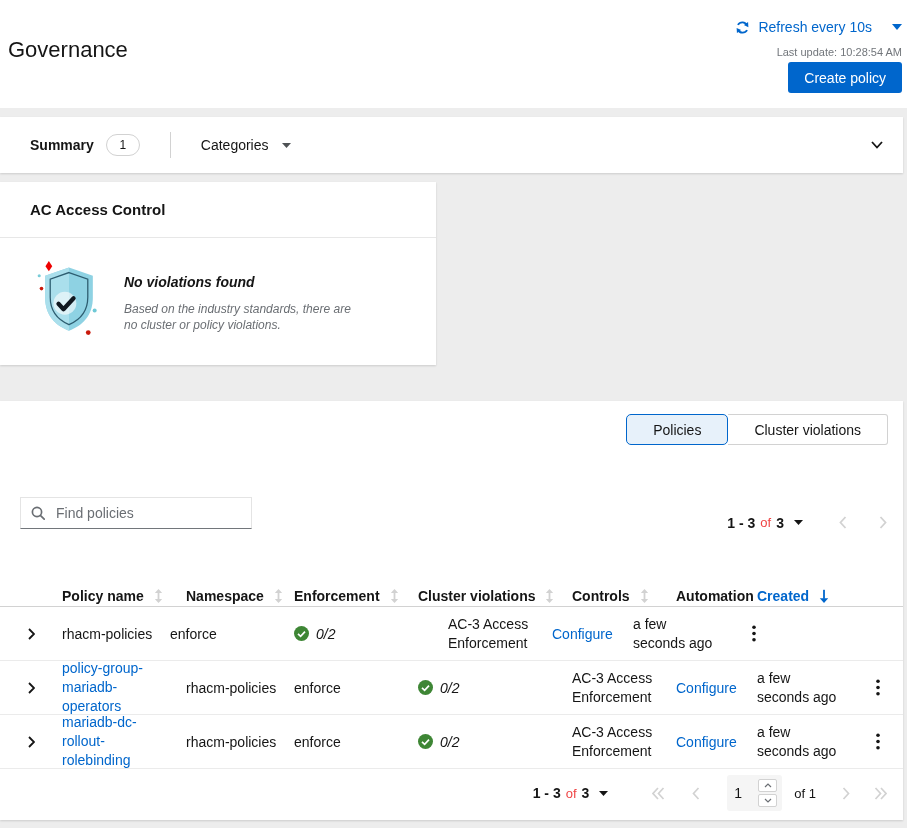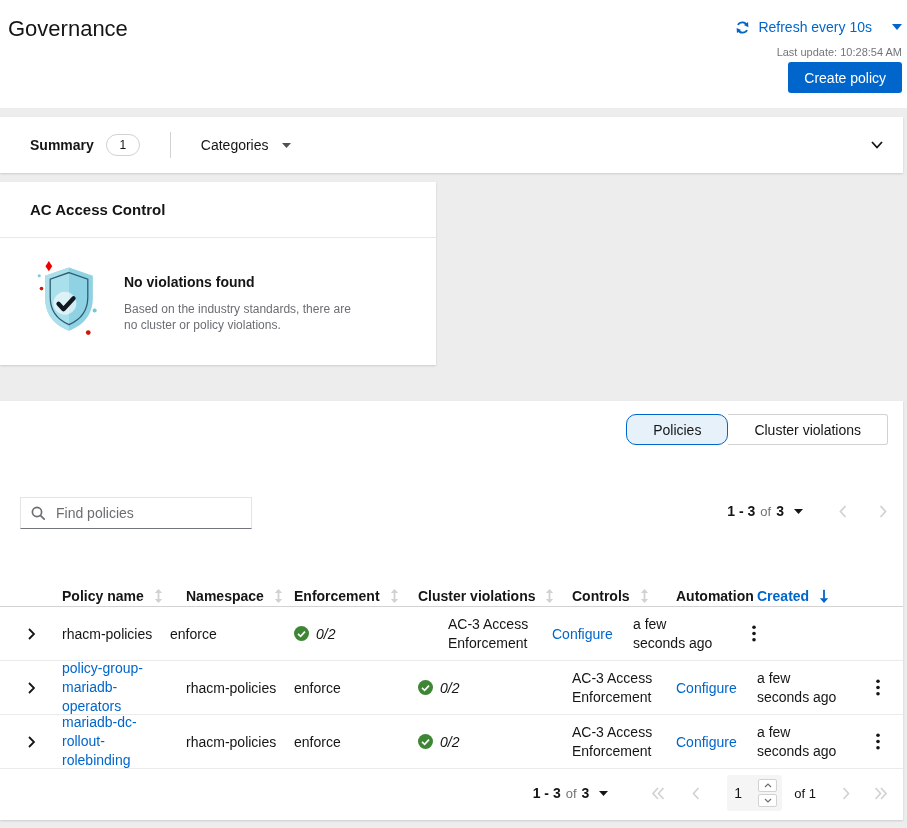--- a/index.html
+++ b/index.html
@@ -8,61 +8,61 @@
     background:#ededed;
     font-family:"Liberation Sans",sans-serif;
     color:#151515;
     -webkit-font-smoothing:antialiased;
   }
   svg{display:block;}
   .shadow{box-shadow:0 1px 2px rgba(3,3,3,.14);}
 
   
   .app-header{position:absolute;top:0;left:0;width:907px;height:108px;background:#fff;}
-  .page-title{position:absolute;left:8px;top:1px;font-size:22px;font-weight:500;color:#151515;}
+  .page-title{position:absolute;left:8px;top:22px;font-size:22px;font-weight:500;color:#151515;}
   .refresh-control{position:absolute;top:19px;right:5px;display:flex;align-items:center;gap:8px;color:#0066cc;font-size:14px;cursor:pointer;}
   .refresh-caret{margin-left:12px;color:#0066cc;}
   .last-update{position:absolute;top:46px;right:5px;font-size:11px;color:#72767b;}
   .create-btn{position:absolute;top:62px;right:5px;height:31px;padding:0 16px;background:#0066cc;color:#fff;
     font-size:14px;border:none;border-radius:3px;font-family:inherit;cursor:pointer;}
 
   
   .summary-bar{position:absolute;top:117px;left:0;width:903px;height:56px;background:#fff;display:flex;align-items:center;padding-left:30px;box-sizing:border-box;}
   .summary-title{font-size:14px;font-weight:700;}
   .summary-badge{margin-left:12px;min-width:14px;text-align:center;border:1px solid #d2d2d2;border-radius:12px;padding:3px 9px;font-size:12px;background:#fff;}
   .v-divider{width:1px;height:26px;background:#d2d2d2;margin:0 30px;}
   .categories-dd{display:flex;align-items:center;gap:13px;font-size:14px;cursor:pointer;color:#151515;}
   .categories-dd .dd-caret{color:#4f5255;}
   .summary-chevron{position:absolute;right:20px;top:24px;cursor:pointer;}
 
   
   .ac-card{position:absolute;top:182px;left:0;width:436px;height:183px;background:#fff;box-sizing:border-box;}
   .ac-card-header{height:55px;display:flex;align-items:center;padding-left:30px;font-size:15px;font-weight:700;border-bottom:1px solid #e7e7e7;}
   .ac-card-body{display:flex;gap:22px;padding:22px 20px 0 36px;}
-  .status-block{margin-top:14px;}
+  .status-block{margin-top:14px;font-style:italic;}
   .status-title{font-size:14px;font-weight:700;color:#151515;}
   .status-desc{font-size:12px;color:#6a6e73;margin-top:11px;width:240px;line-height:1.35;}
 
   
   .policies{position:absolute;top:401px;left:0;width:903px;height:419px;background:#fff;}
   .tabs{position:absolute;top:13px;right:15px;display:flex;}
   .tab{height:31px;box-sizing:border-box;padding:0 26px;display:flex;align-items:center;font-size:14px;background:#fff;
     border:1px solid #d2d2d2;cursor:pointer;color:#151515;}
   .tab.first{border-radius:3px 0 0 3px;}
   .tab.last{border-radius:0 3px 3px 0;border-left:none;}
-  .tab.selected{background:#e7f1fa;border:1px solid #0066cc;border-radius:10px;}
+  .tab.selected{background:#e7f1fa;border:1px solid #0066cc;border-radius:5px;}
 
   .search-box{position:absolute;top:96px;left:20px;width:232px;height:32px;box-sizing:border-box;background:#fff;
     border:1px solid #e4e4e4;border-bottom:1px solid #72767b;display:flex;align-items:center;gap:9px;padding-left:10px;}
   .search-box input{border:none;outline:none;font-size:14px;font-family:inherit;color:#151515;width:180px;background:transparent;}
   .search-box input::placeholder{color:#6a6e73;opacity:1;}
 
   .pg{display:flex;align-items:center;font-size:14px;color:#151515;}
   .pg .num{font-weight:700;}
-  .pg .of-word{margin:0 5px;color:#737373;font-size:13px;}
+  .pg .of-word{margin:12px 5px;color:#ef4444;font-size:13px;}
   .pg-caret{margin-left:10px;color:#151515;cursor:pointer;}
   .pg-btn{background:none;border:none;padding:0;cursor:pointer;color:#d2d2d2;display:flex;align-items:center;}
   .pagination-top{position:absolute;top:102px;right:16px;}
   .pagination-top .pg-btn.prev{margin-left:36px;}
   .pagination-top .pg-btn.next{margin-left:32px;}
 
   
   .policy-table{position:absolute;top:164px;left:0;width:903px;}
   .thead{display:flex;align-items:center;height:41px;border-bottom:1px solid #d2d2d2;font-size:14px;font-weight:700;}
   .trow{display:flex;align-items:center;height:53px;border-bottom:1px solid #ebebeb;font-size:14px;}

